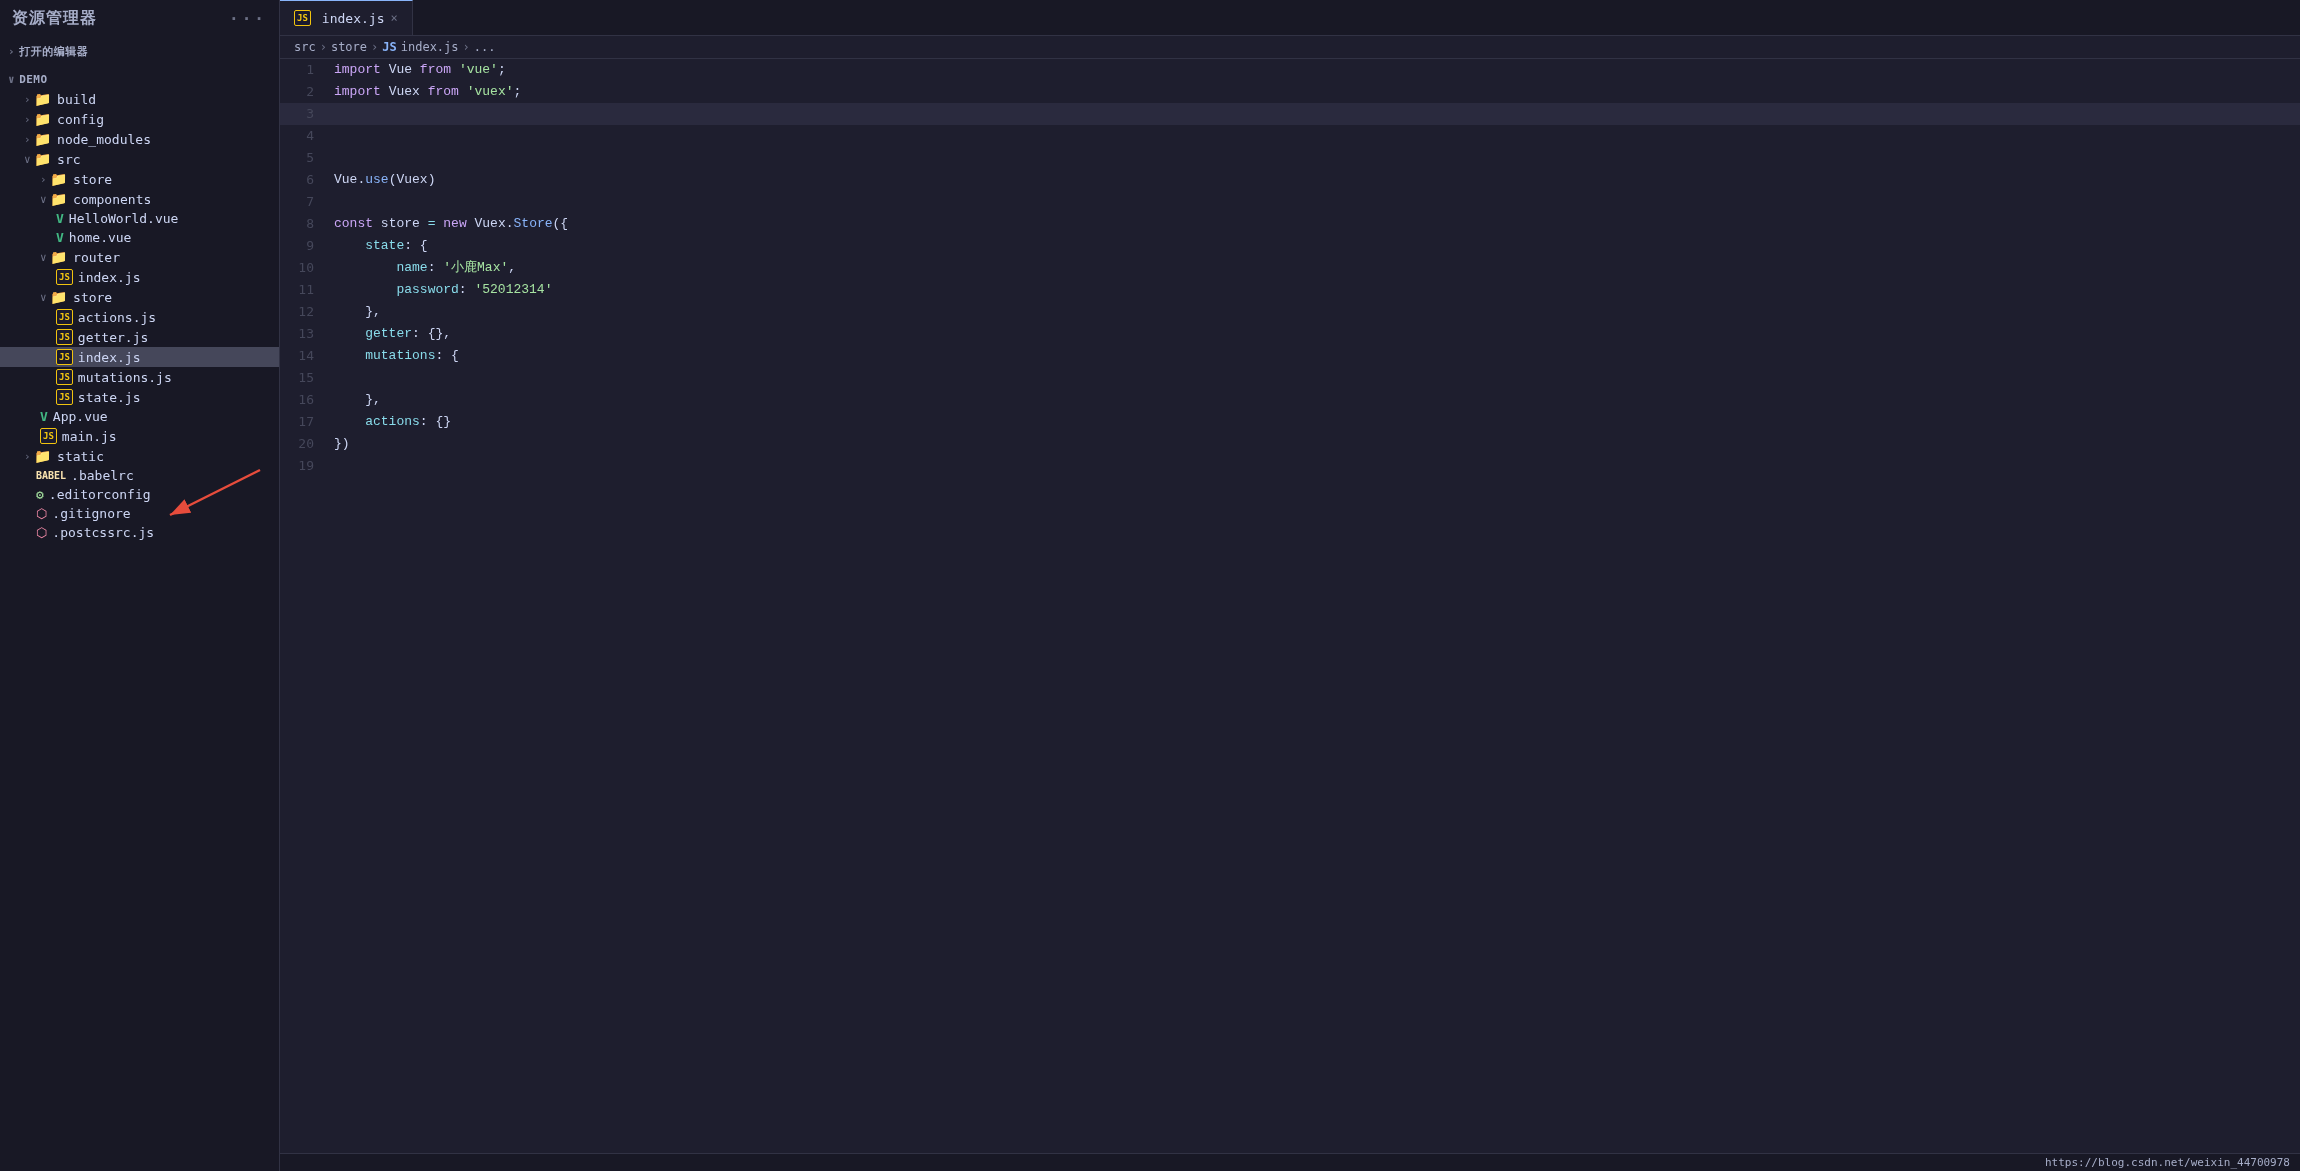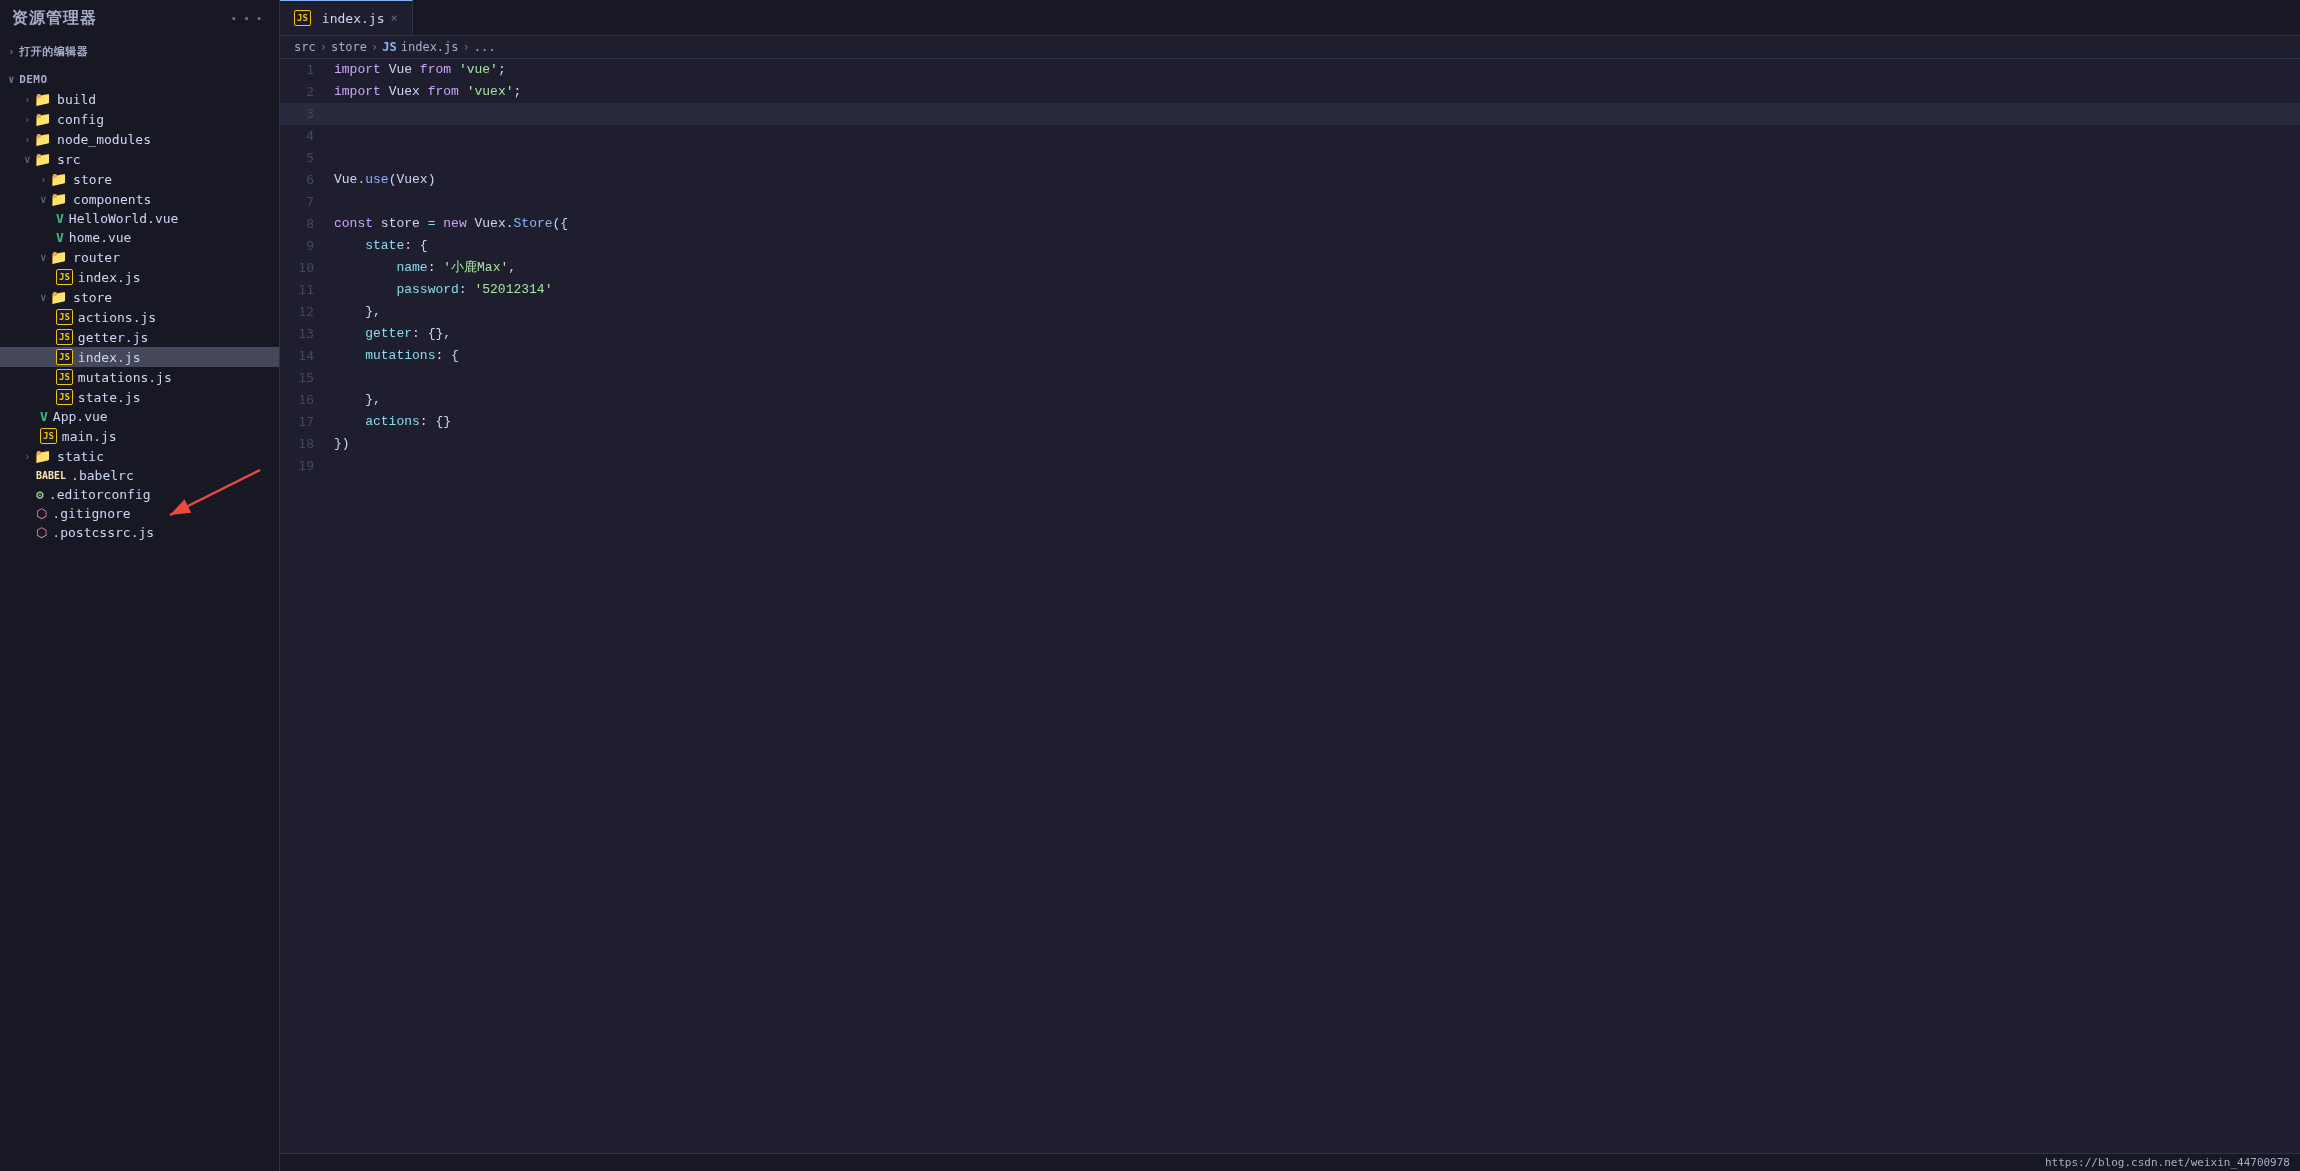--- a/index.html
+++ b/index.html
@@ -490,21 +490,21 @@
       <span class="line-number">16</span>
       <span class="line-content">    <span class="plain">},</span></span>
     </div>
 
     <div class="code-line">
       <span class="line-number">17</span>
       <span class="line-content">    <span class="prop">actions</span><span class="plain">: {}</span></span>
     </div>
 
     <div class="code-line">
-      <span class="line-number">18</span>
+      <span class="line-number">20</span>
       <span class="line-content"><span class="plain">})</span></span>
     </div>
 
     <div class="code-line">
       <span class="line-number">19</span>
       <span class="line-content"></span>
     </div>
 
   </div>
 

